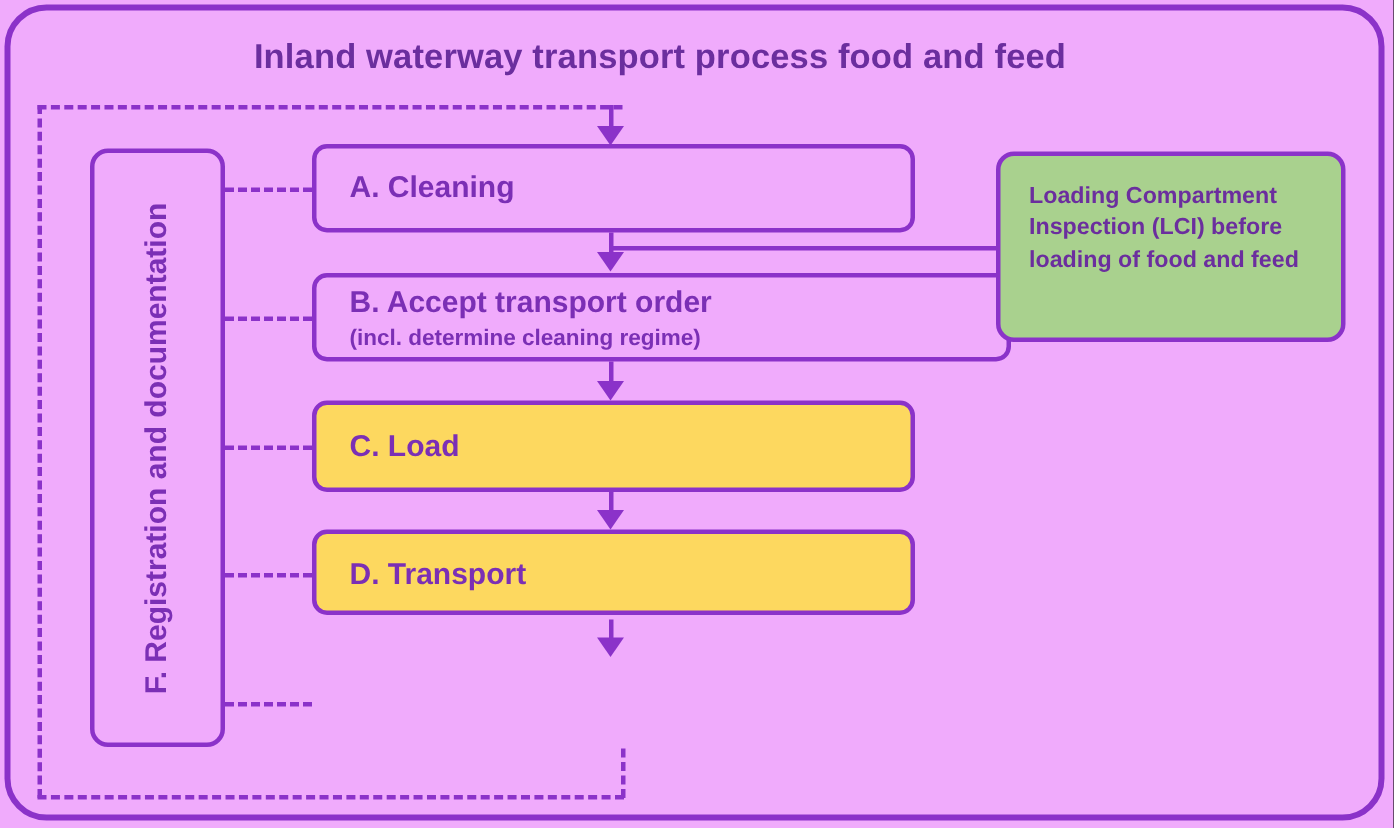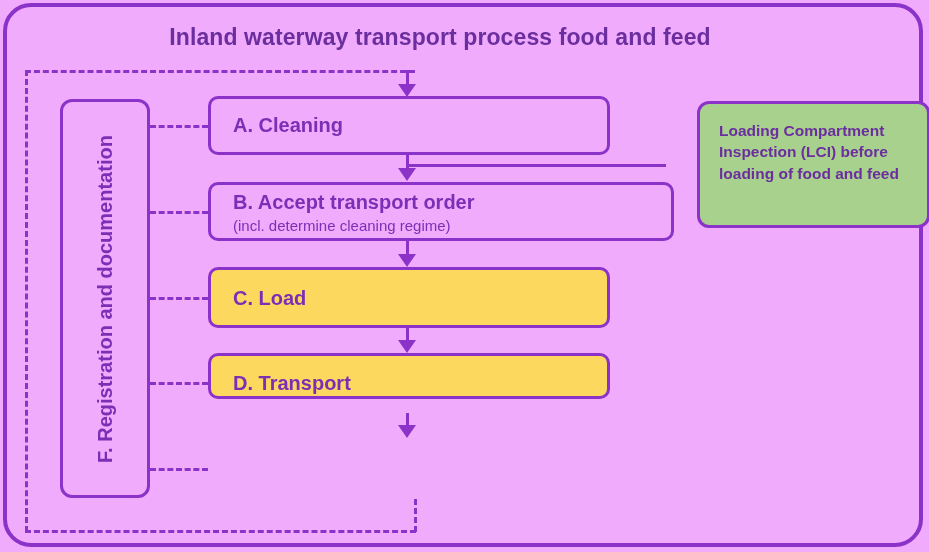--- a/index.html
+++ b/index.html
@@ -55,39 +55,39 @@
     left: 22px;
     font-size: 20px;
     font-weight: bold;
     color: #7B2FB5;
     white-space: nowrap;
   }
   .pbox .pbox-sub {
     position: absolute;
     left: 22px;
     font-size: 15px;
-    font-weight: normal;
+    font-weight: bold;
     color: #7B2FB5;
     white-space: nowrap;
   }
   .pbox.filled-yellow { background: #FDD85F; }
-  .pbox.filled-green  { background: #A9D18E; margin-left: 33px; }
+  .pbox.filled-green  { background: #A9D18E; }
 
   
   #box-a { left: 208px; top: 96px;  width: 402px; height: 59px; text-decoration: underline; }
   #box-a .pbox-title { top: 15px; }
   
   #box-b { left: 208px; top: 182px; width: 466px; height: 59px; }
   #box-b .pbox-title { top: 6px; }
   #box-b .pbox-sub   { top: 32px; }
   
   #box-c { left: 208px; top: 267px; width: 402px; height: 61px; }
   #box-c .pbox-title { top: 17px; }
   
-  #box-d { left: 208px; top: 353px; width: 402px; height: 46px; padding-left: 37px; }
+  #box-d { left: 208px; top: 353px; width: 402px; height: 57px; padding-left: 37px; }
   #box-d .pbox-title { top: 16px; }
   
   #box-e { left: 208px; top: 438px; width: 402px; height: 61px; }
   #box-e .pbox-title { top: 17px; }
 
   
   #box-lci {
     left: 664px; top: 101px; width: 233px; height: 127px;
     border-radius: 12px;
   }

